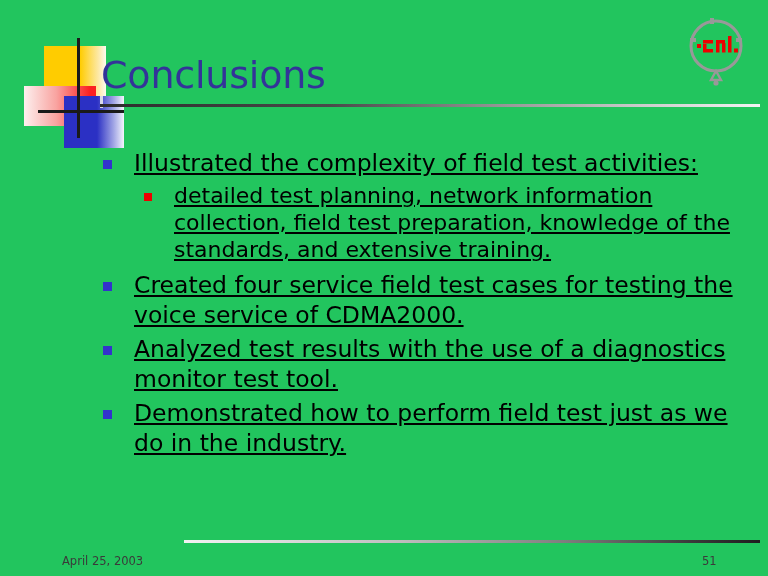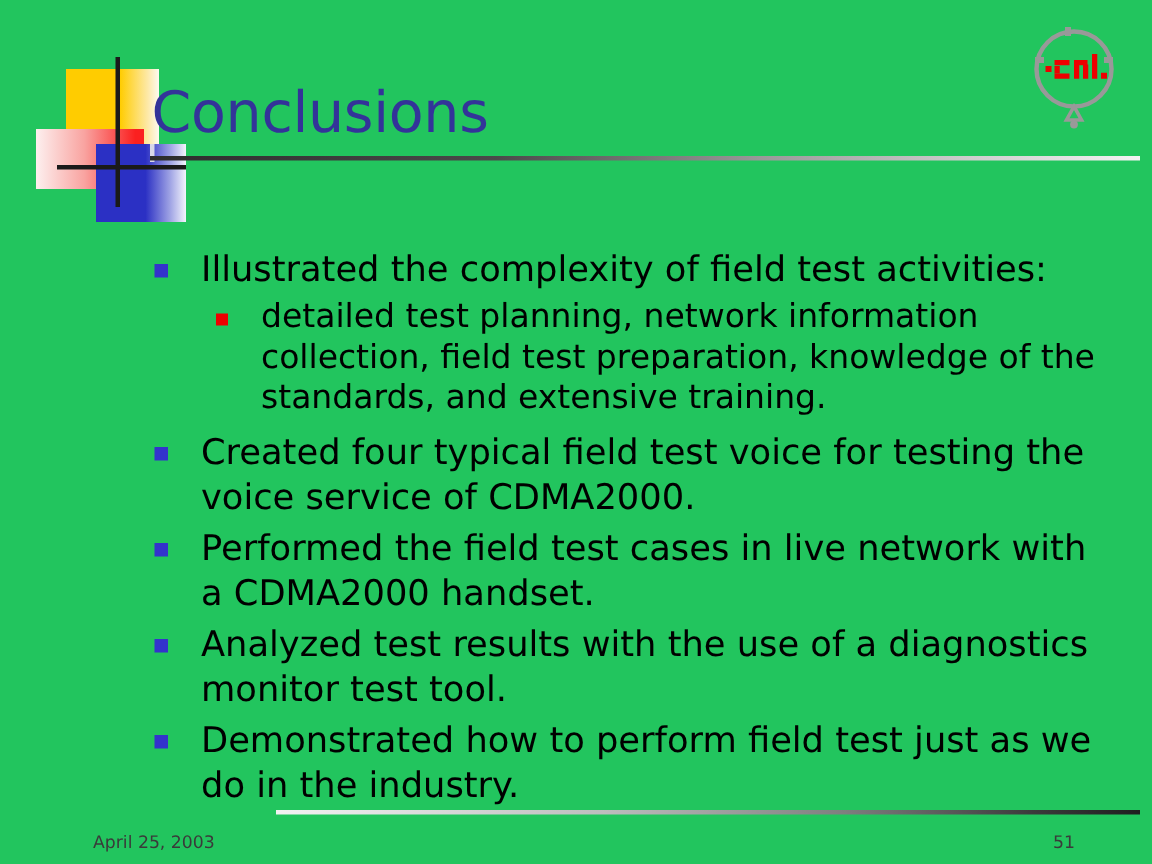--- a/index.html
+++ b/index.html
@@ -108,22 +108,23 @@
     top: 14px;
     width: 64px;
     height: 78px;
   }
   .corp-logo svg { display: block; }
 
   
   .body {
     position: absolute;
     left: 96px;
-    top: 164px;
+    top: 148px;
     width: 640px;
+    text-decoration: underline;
   }
   .bullet {
     position: relative;
     display: block;
   }
   .bullet.l1 {
     padding-left: 38px;
     margin-bottom: 4px;
   }
   .bullet.l2 {
@@ -240,25 +241,21 @@
     <div class="bullet l1">
       <span class="marker"></span>
       <span class="btext">Illustrated the complexity of field test activities:</span>
     </div>
     <div class="bullet l2">
       <span class="marker"></span>
       <span class="btext">detailed test planning, network information collection, field test preparation, knowledge of the standards, and extensive training.</span>
     </div>
     <div class="bullet l1">
       <span class="marker"></span>
-      <span class="btext">Created four typical field test voice for testing the voice service of CDMA2000.</span>
-    </div>
-    <div class="bullet l1">
-      <span class="marker"></span>
-      <span class="btext">Performed the field test cases in live network with a CDMA2000 handset.</span>
+      <span class="btext">Created four service field test cases for testing the voice service of CDMA2000.</span>
     </div>
     <div class="bullet l1">
       <span class="marker"></span>
       <span class="btext">Analyzed test results with the use of a diagnostics monitor test tool.</span>
     </div>
     <div class="bullet l1">
       <span class="marker"></span>
       <span class="btext">Demonstrated how to perform field test just as we do in the industry.</span>
     </div>
   </div>

